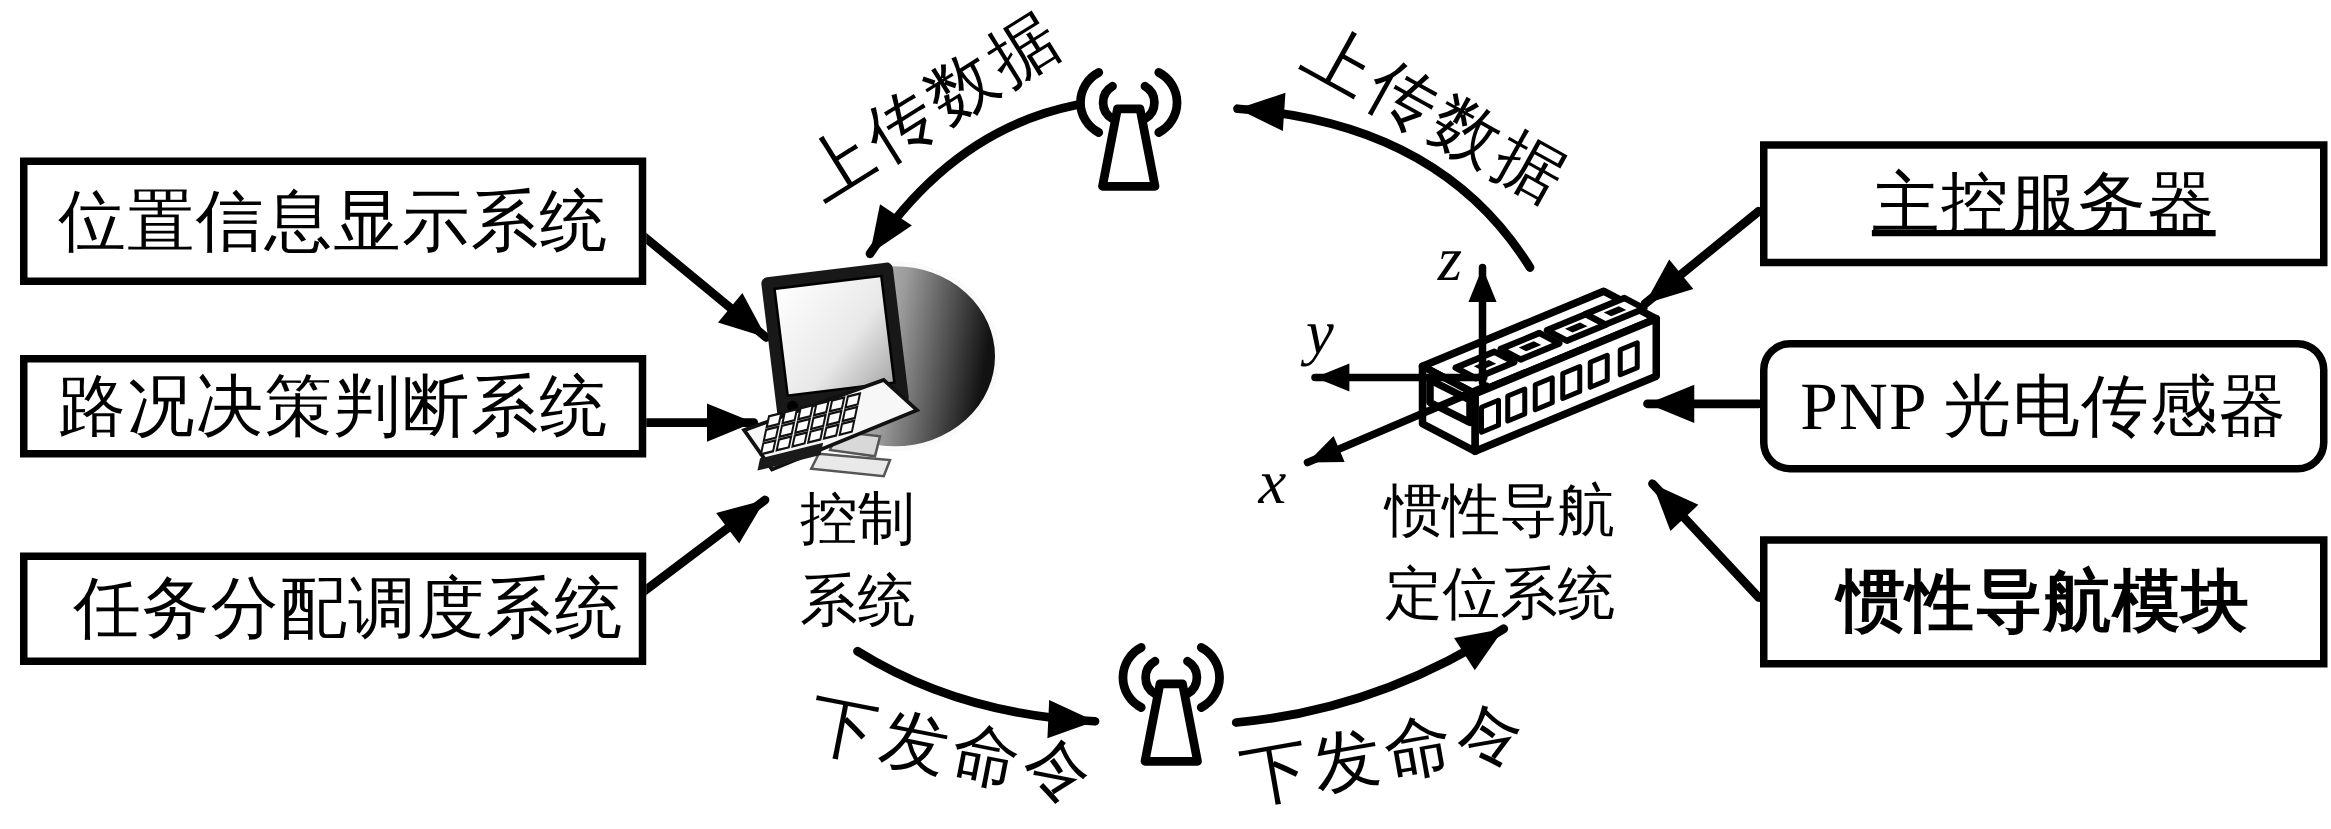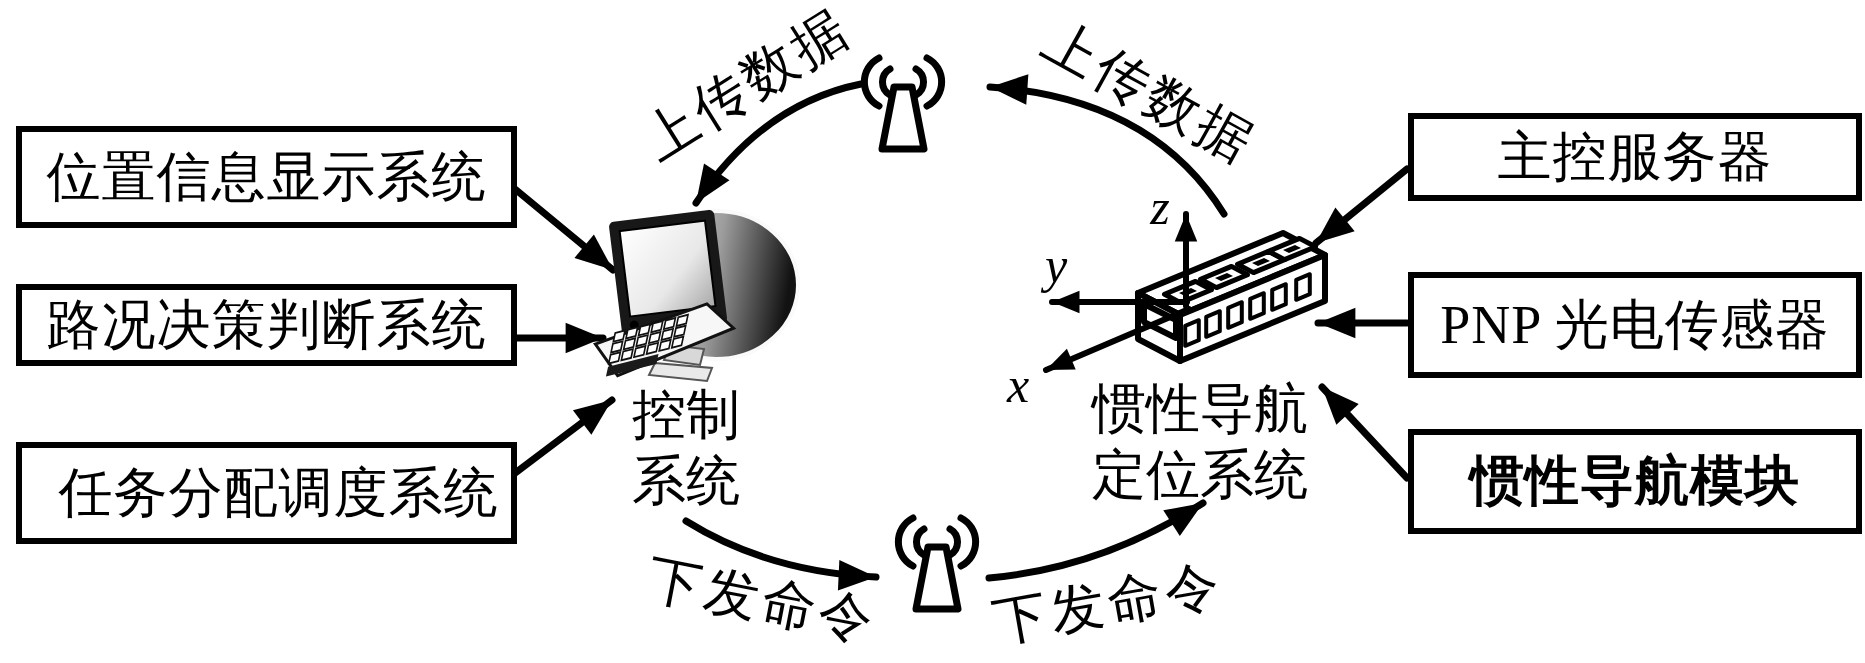--- a/index.html
+++ b/index.html
@@ -8,27 +8,27 @@
   .overlay{position:absolute;left:0;top:0;width:1865px;height:663px;}
 
   
   .box{position:absolute;box-sizing:border-box;border:6px solid #000;background:#fff;
        display:flex;align-items:center;justify-content:center;
        font-size:54px;white-space:nowrap;letter-spacing:1px;}
   .bL{left:2px;width:501px;margin-left:14px;}
   .bR{left:1408px;width:454px;}
   #box-l1{top:126px;height:102px;}
   #box-l2{top:284px;height:82px;}
-  #box-l3{top:442px;height:102px;padding-left:24px;}
-  #box-r1{top:113px;height:88px;}
-  #box-r2{top:272px;height:106px;}
+  #box-l3{top:442px;height:90px;padding-left:24px;}
+  #box-r1{top:113px;height:100px;text-decoration:underline;}
+  #box-r2{top:272px;height:106px;border-radius:24px;}
   #box-r3{top:429px;height:105px;font-weight:bold;}
 
   
-  .nodelabel{position:absolute;text-align:center;font-size:54px;line-height:66px;white-space:nowrap;}
+  .nodelabel{position:absolute;text-align:center;font-size:46px;line-height:66px;white-space:nowrap;}
   #lbl-control{left:586px;top:382px;width:200px;}
   #lbl-inertial{left:1065px;top:376px;width:270px;font-family:Liberation Serif, serif;}
 
   
   .rlabel{position:absolute;font-size:54px;white-space:nowrap;letter-spacing:4px;
           transform-origin:center;}
   #lbl-upload-left {left:747px;top:85px;transform:translate(-50%,-50%) rotate(-32deg);}
   #lbl-upload-right{left:1149px;top:93px;transform:translate(-50%,-50%) rotate(29deg);}
   #lbl-command-left {left:762px;top:601px;transform:translate(-50%,-50%) rotate(11deg);}
   #lbl-command-right{left:1108px;top:604px;transform:translate(-50%,-50%) rotate(-10deg);}

